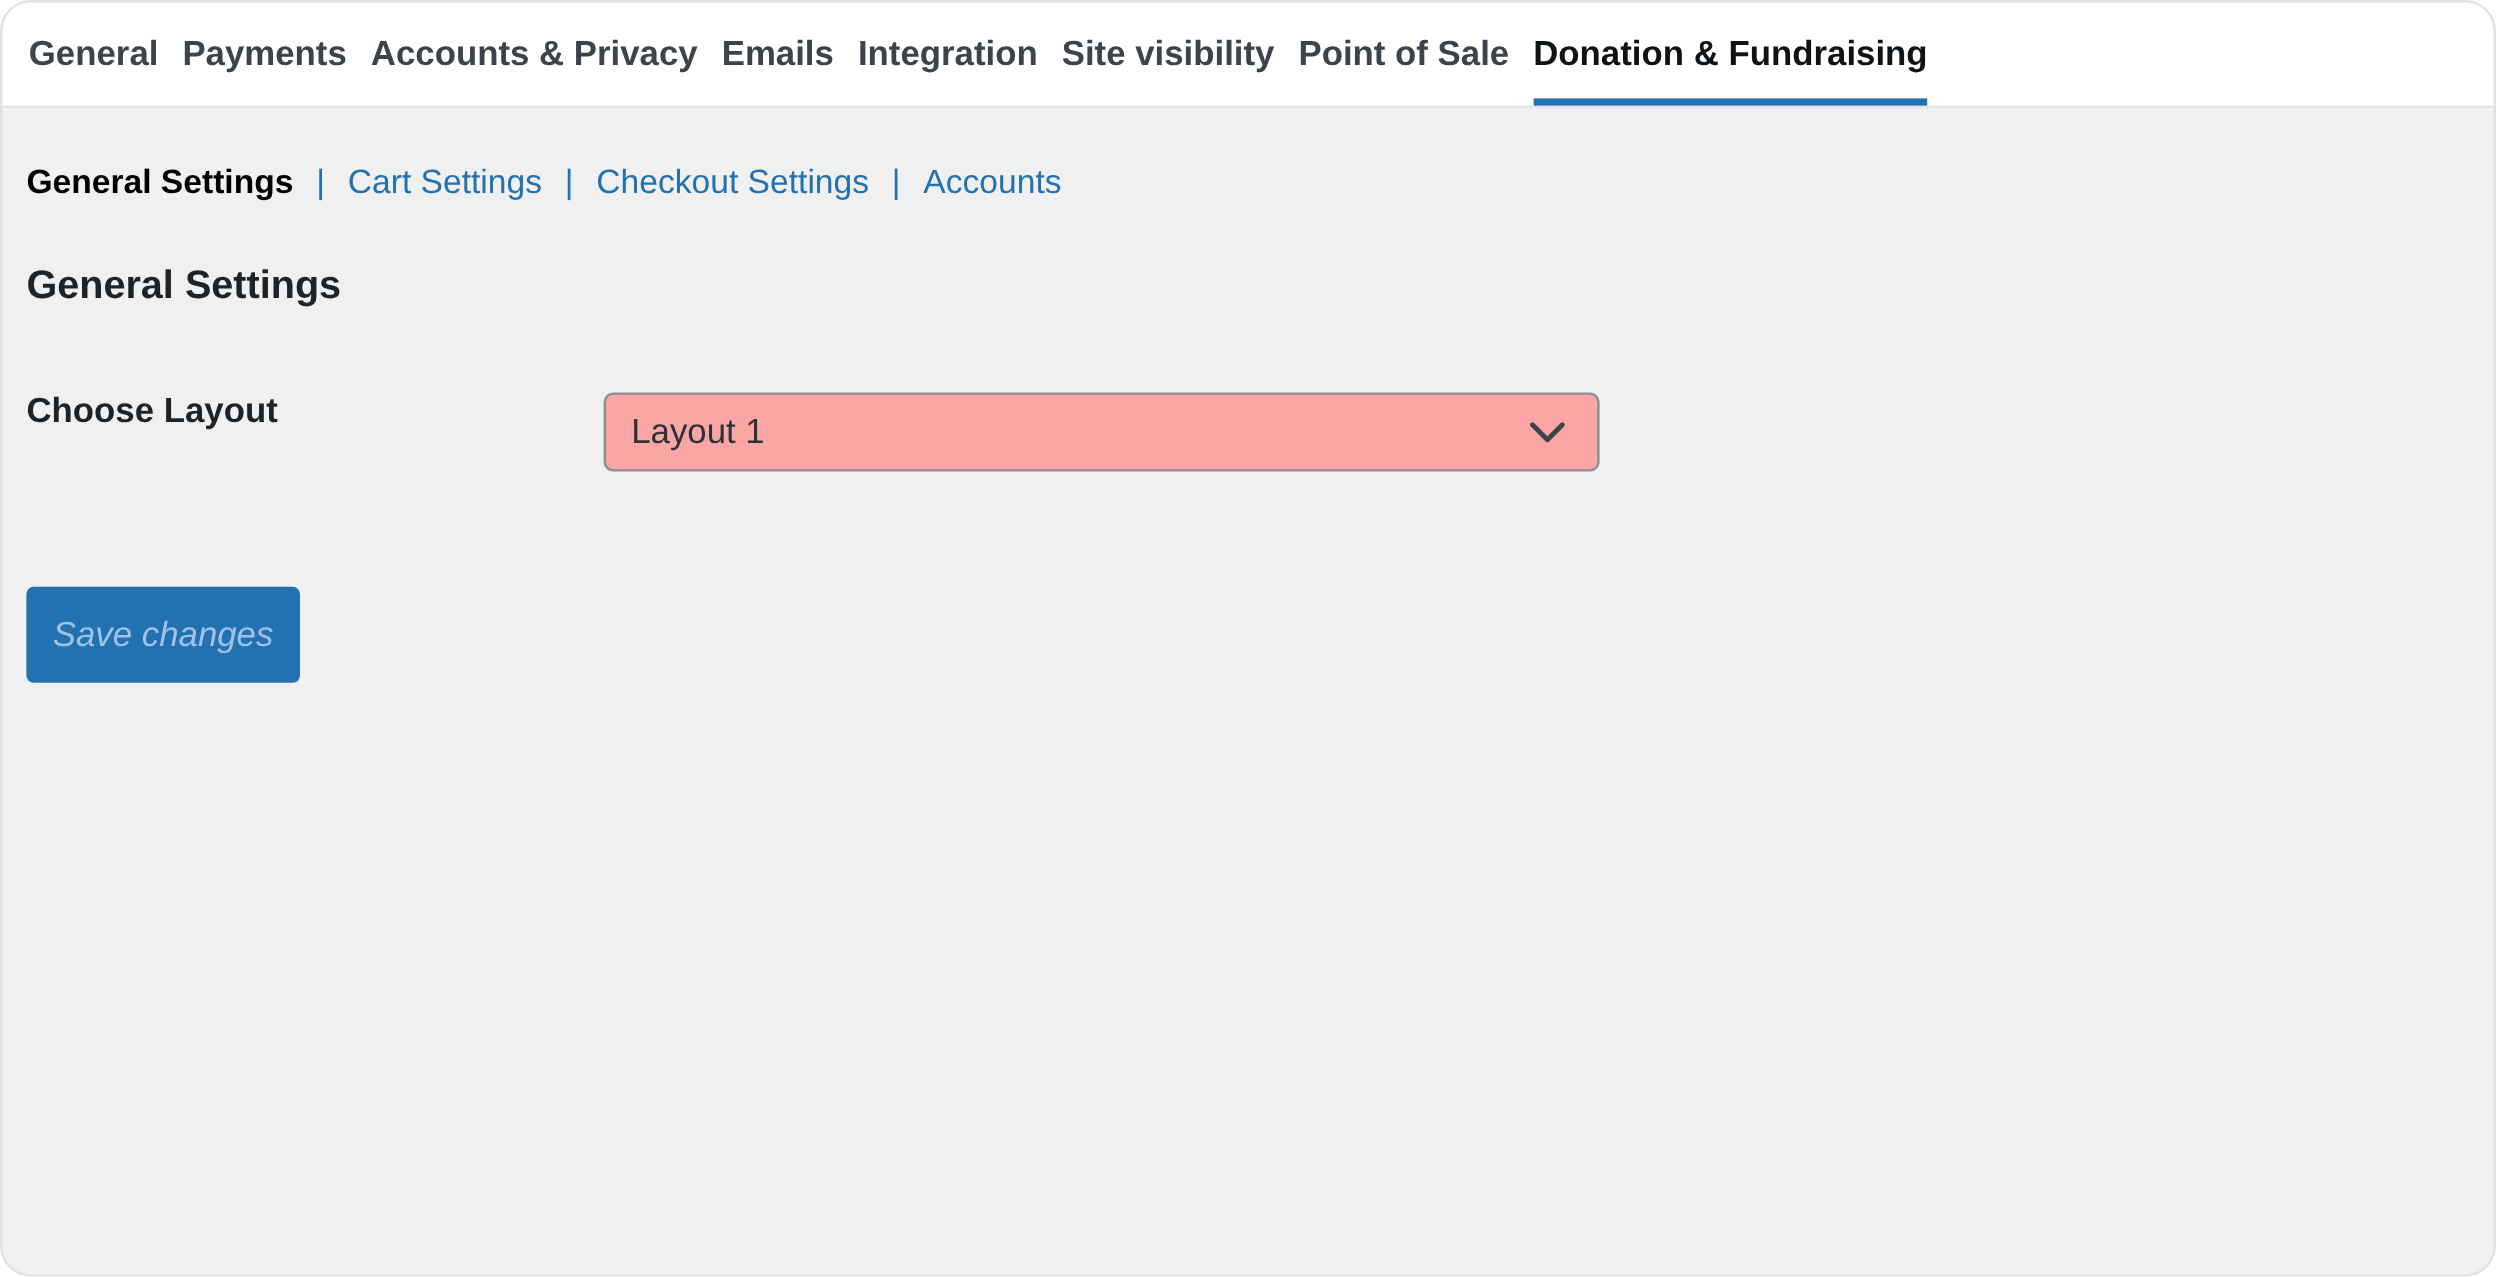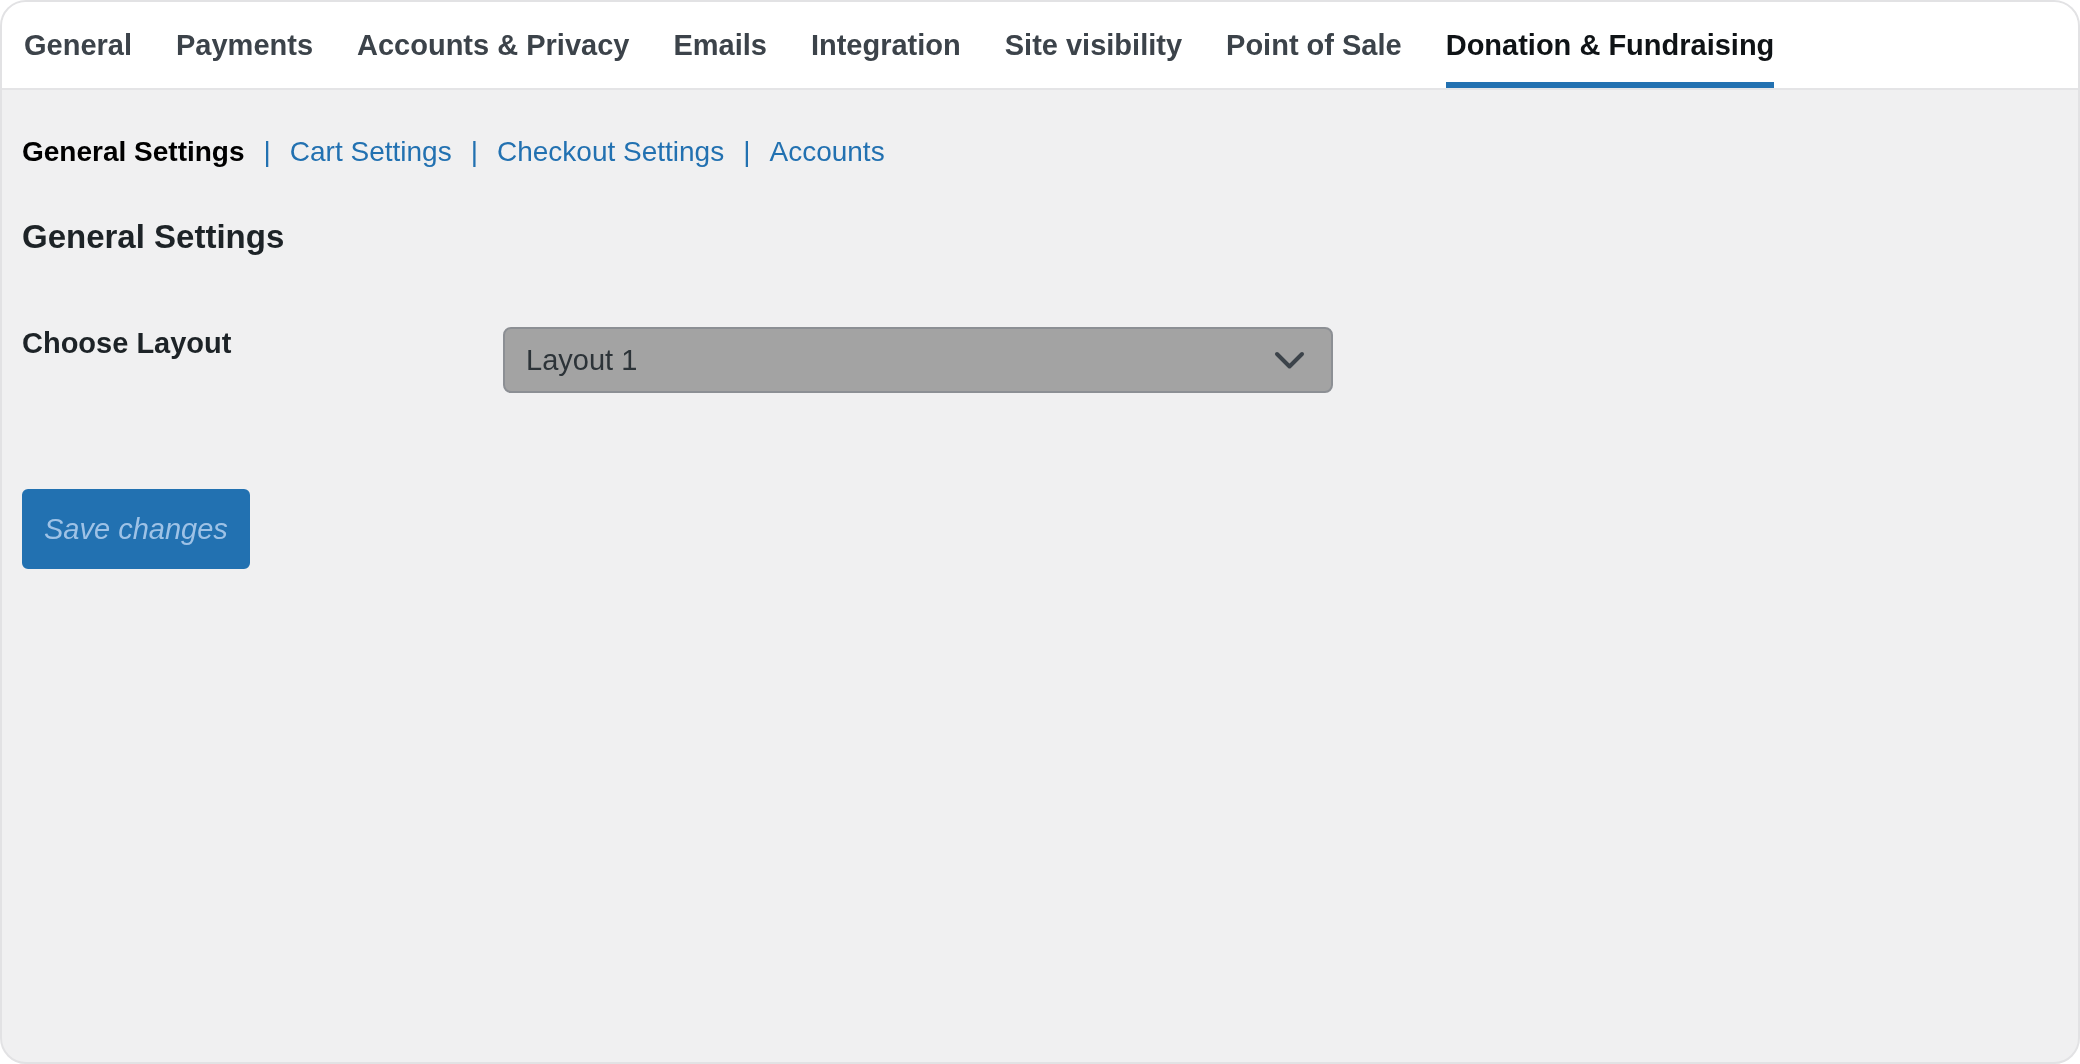--- a/index.html
+++ b/index.html
@@ -15,21 +15,21 @@
     font-family: "Liberation Sans", sans-serif;
     -webkit-font-smoothing: antialiased;
   }
   
   .topnav {
     height: 88px;
     background: #ffffff;
     border-bottom: 2px solid #e4e4e6;
     display: flex;
     align-items: stretch;
-    gap: 44px;
+    gap: 20px;
     padding: 0 30px 0 22px;
     white-space: nowrap;
   }
   .tab {
     display: flex;
     align-items: center;
     font-size: 29px;
     font-weight: 600;
     color: #3c434a;
     border-bottom: 6px solid transparent;
@@ -65,21 +65,21 @@
   }
   .field-label {
     width: 481px;
     font-size: 29px;
     font-weight: 700;
     color: #1d2327;
   }
   .select-box {
     width: 830px;
     height: 66px;
-    background: #a3a3a3;
+    background: #fca5a5;
     border: 2px solid #8c8f94;
     border-radius: 8px;
     display: flex;
     align-items: center;
     justify-content: space-between;
     padding: 0 26px 0 21px;
     cursor: pointer;
   }
   .select-value {
     font-size: 29px;

